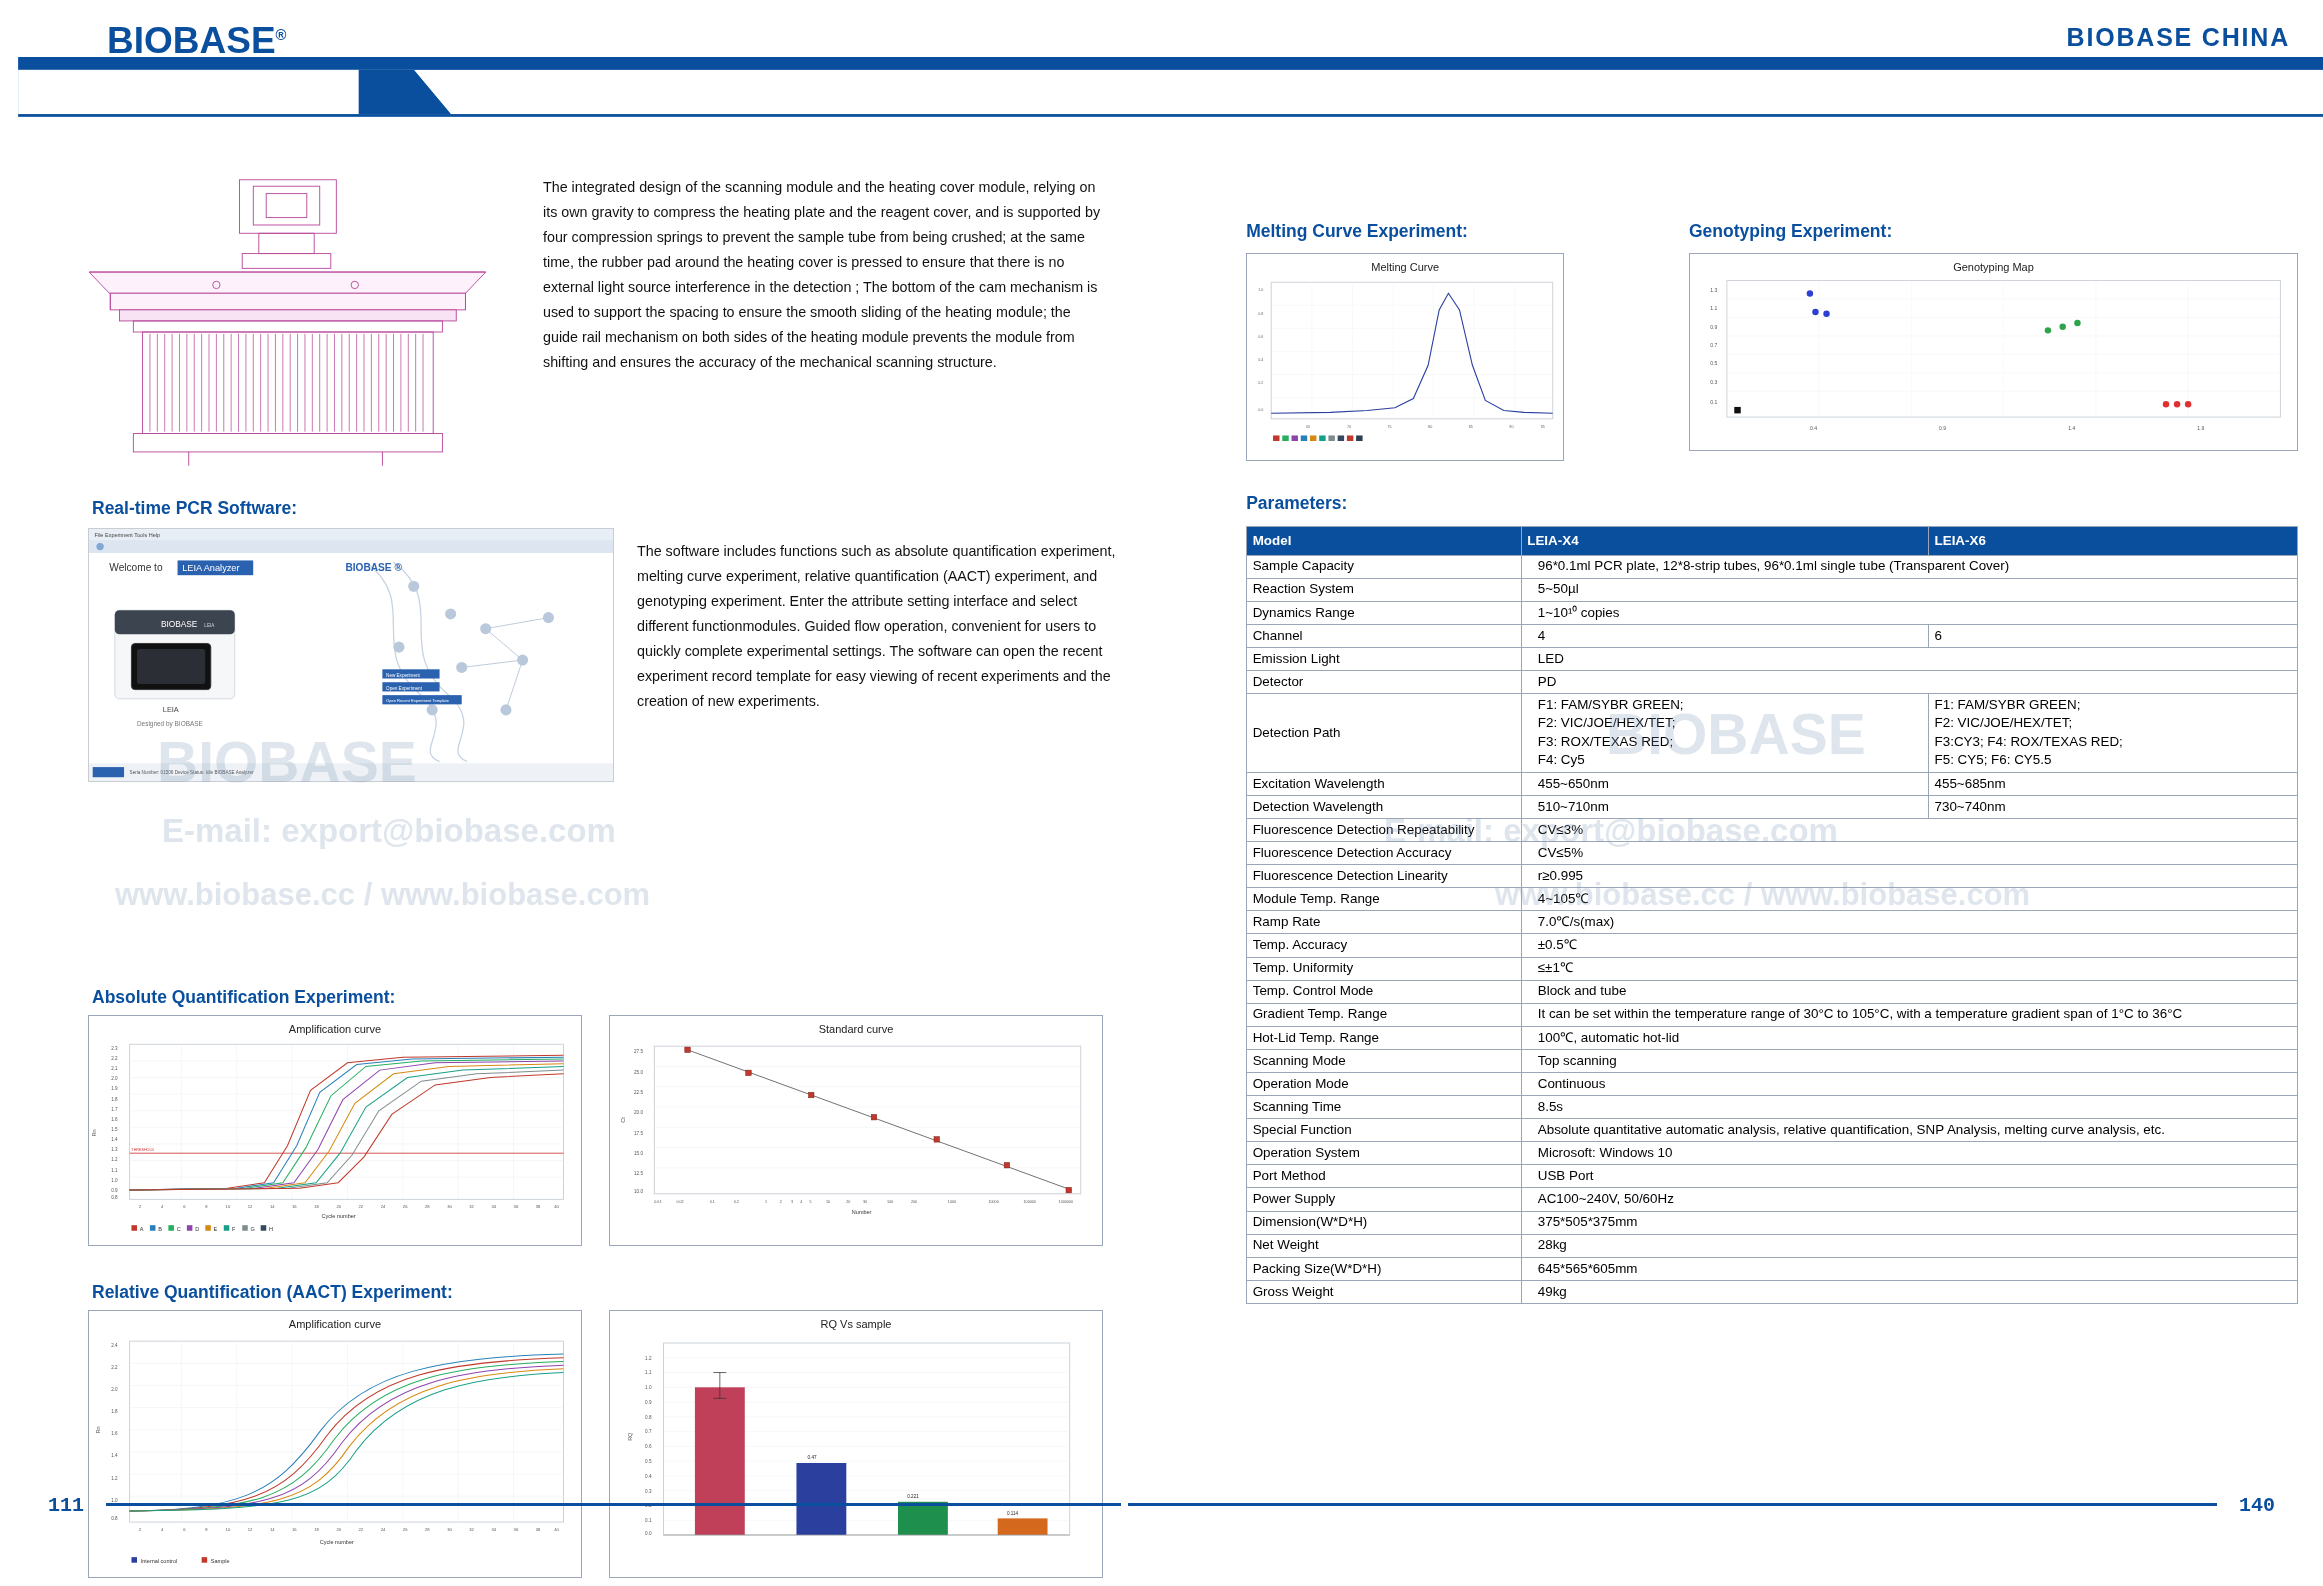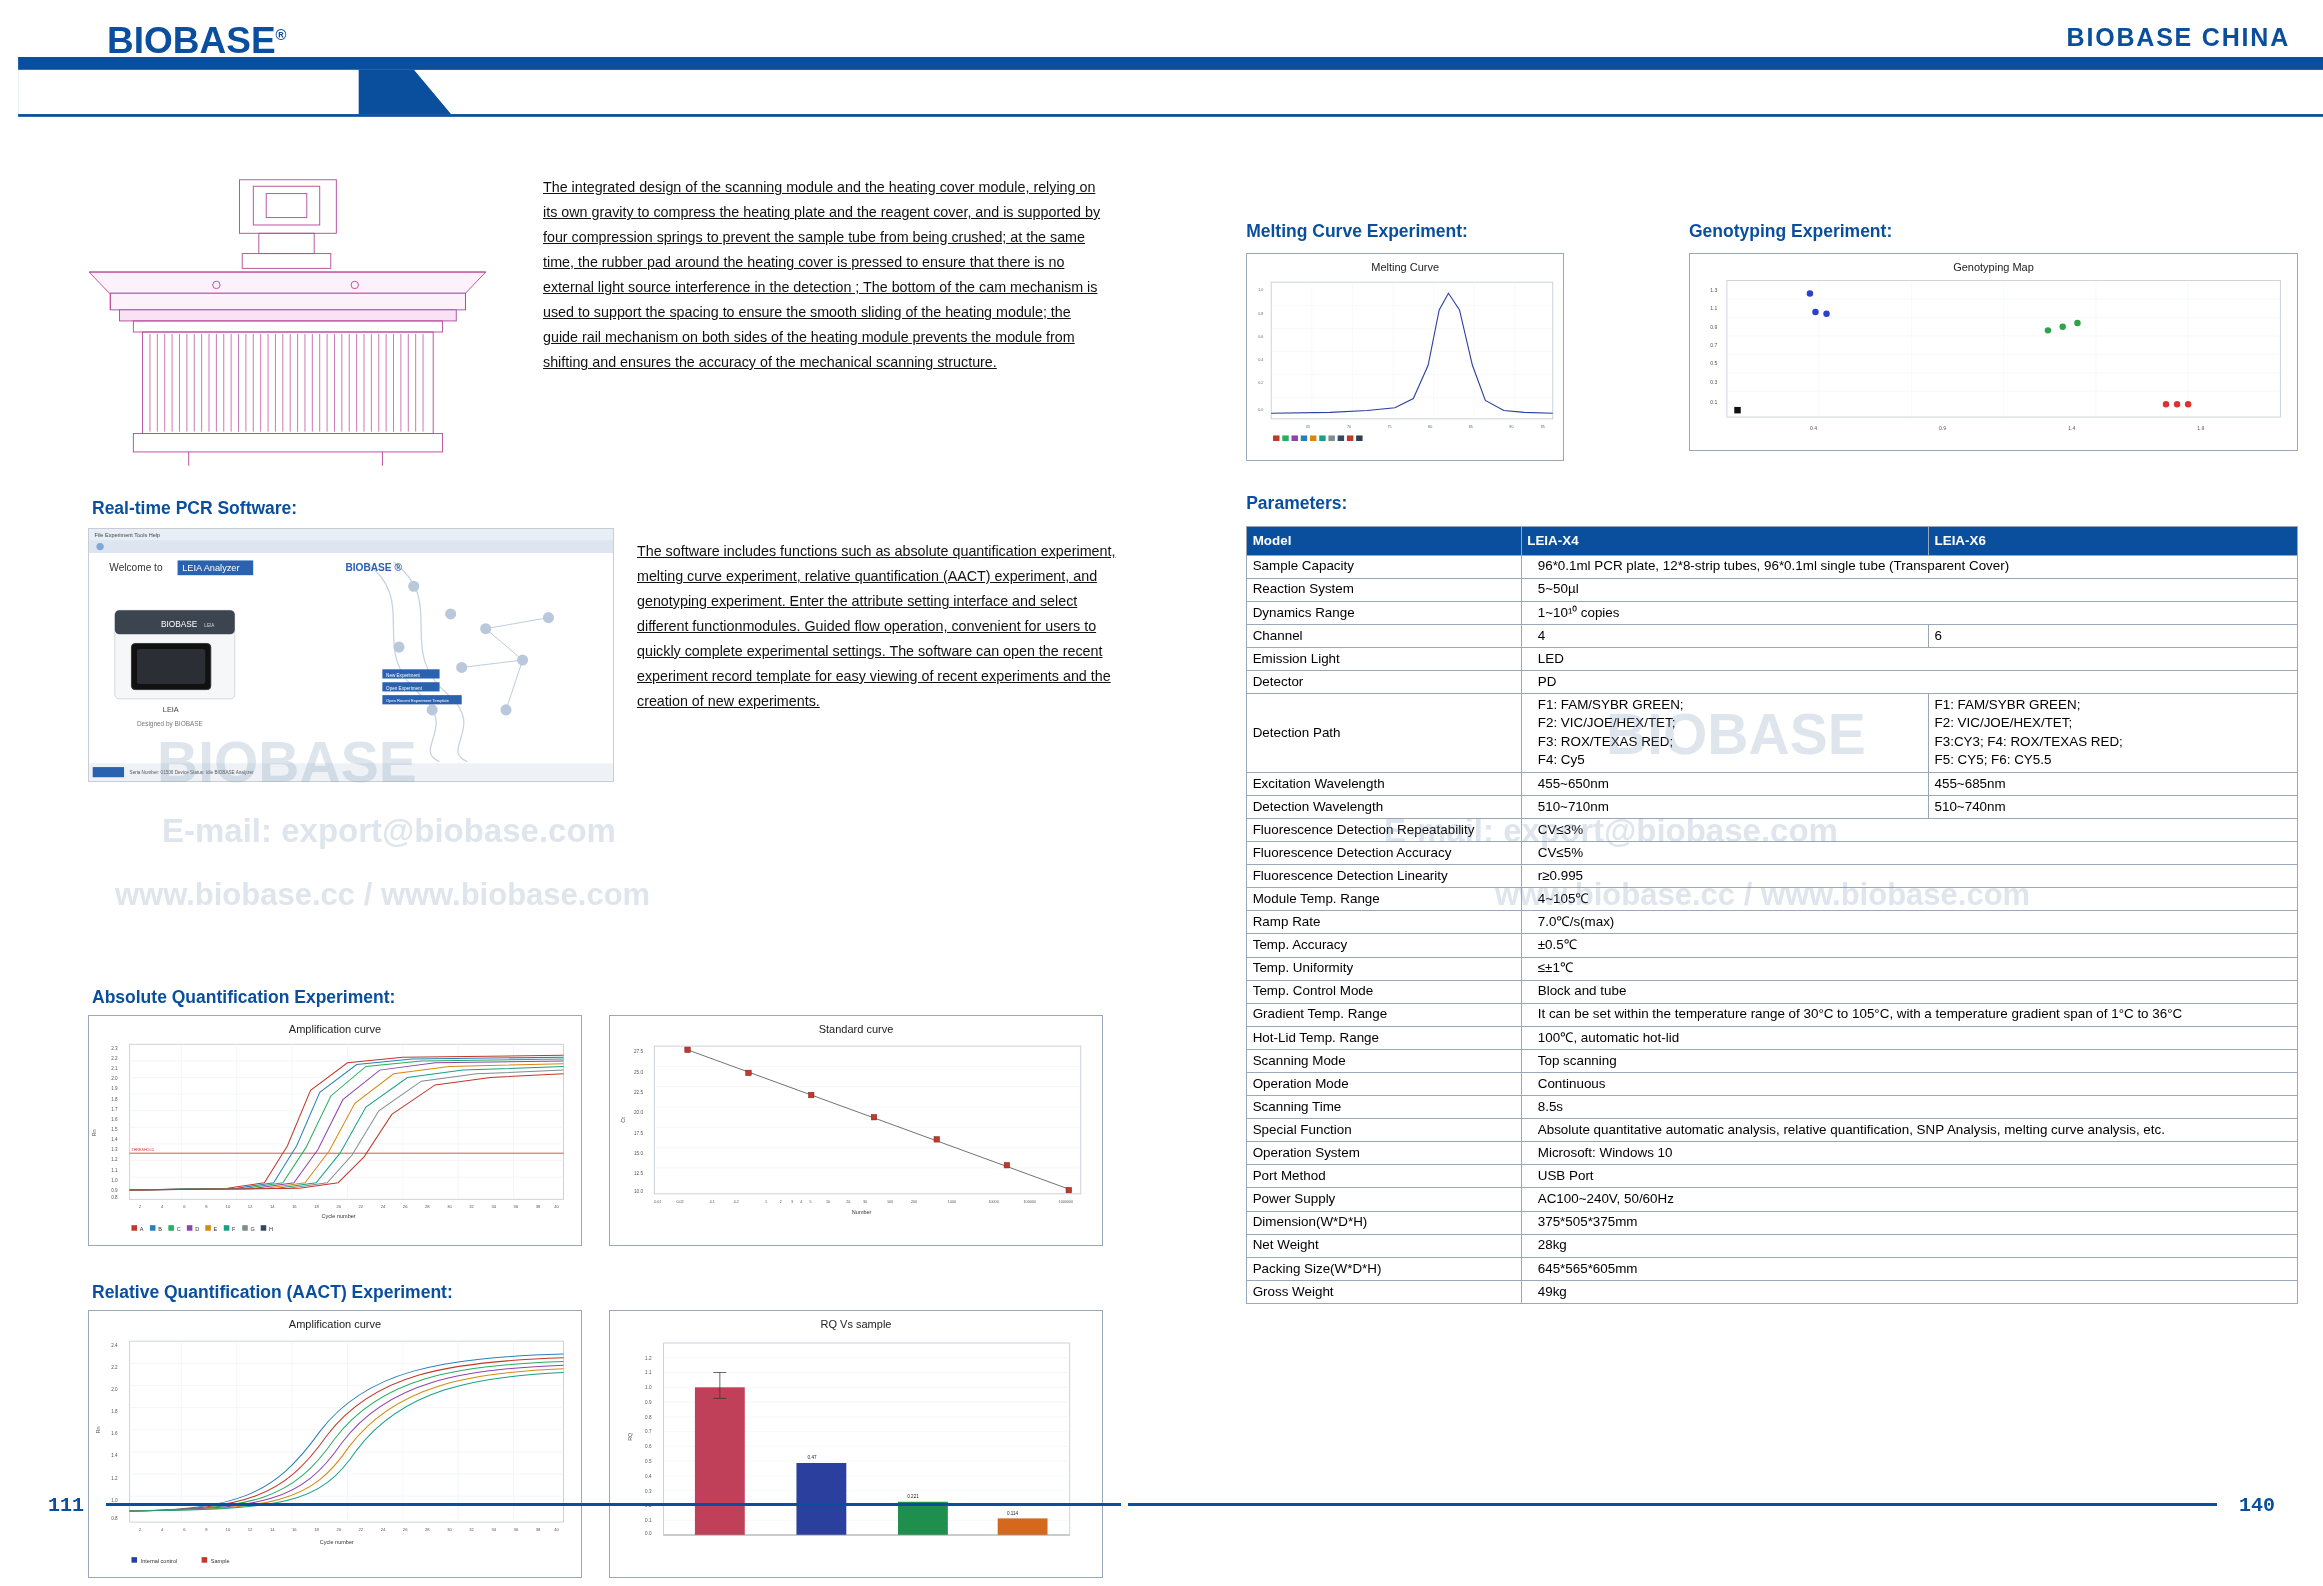--- a/index.html
+++ b/index.html
@@ -5,21 +5,21 @@
   html,body{margin:0;padding:0;}
   body{width:2323px;height:1587px;background:#fff;font-family:"Liberation Sans",sans-serif;color:#000;position:relative;overflow:hidden;}
 
   
   .header{position:absolute;left:15px;top:0;width:2323px;height:92px;}
   .header-blue{position:absolute;left:0;top:57px;width:2323px;height:11px;}
   .logo-reg{font-size:14.8px;vertical-align:super;}
 
   
   .sec-title{font-size:17.5px;font-weight:bold;color:#0a4f9e;}
-  .para{font-size:14.3px;line-height:25px;color:#111;text-align:left;text-decoration:underline;}
+  .para{font-size:14.3px;line-height:25px;color:#111;text-align:left;}
   .panel{border:0.9px solid #9aa7b8;background:#fff;box-sizing:border-box;}
   .panel-title{text-align:center;font-size:11px;color:#222;padding-top:6.5px;}
 
   
   #left{position:absolute;left:0;top:138px;width:1191px;height:1338px;}
 
   .device-img{position:absolute;left:78px;top:37px;width:429px;height:314px;}
 
   .intro-text{position:absolute;left:543px;top:37px;width:561px;}
 
@@ -546,21 +546,21 @@
 F5: CY5; F6: CY5.5</td>
         </tr>
         <tr>
           <td class="k">Excitation Wavelength</td>
           <td class="v" style="white-space: pre-line;">455~650nm</td>
           <td class="v2" style="white-space: pre-line;">455~685nm</td>
         </tr>
         <tr>
           <td class="k">Detection Wavelength</td>
           <td class="v" style="white-space: pre-line;">510~710nm</td>
-          <td class="v2" style="white-space: pre-line;">510~740nm</td>
+          <td class="v2" style="white-space: pre-line;">730~740nm</td>
         </tr>
         <tr>
           <td class="k">Fluorescence Detection Repeatability</td>
           <td class="v" colspan="2" style="white-space: pre-line;">CV≤3%</td>
         </tr>
         <tr>
           <td class="k">Fluorescence Detection Accuracy</td>
           <td class="v" colspan="2" style="white-space: pre-line;">CV≤5%</td>
         </tr>
         <tr>

